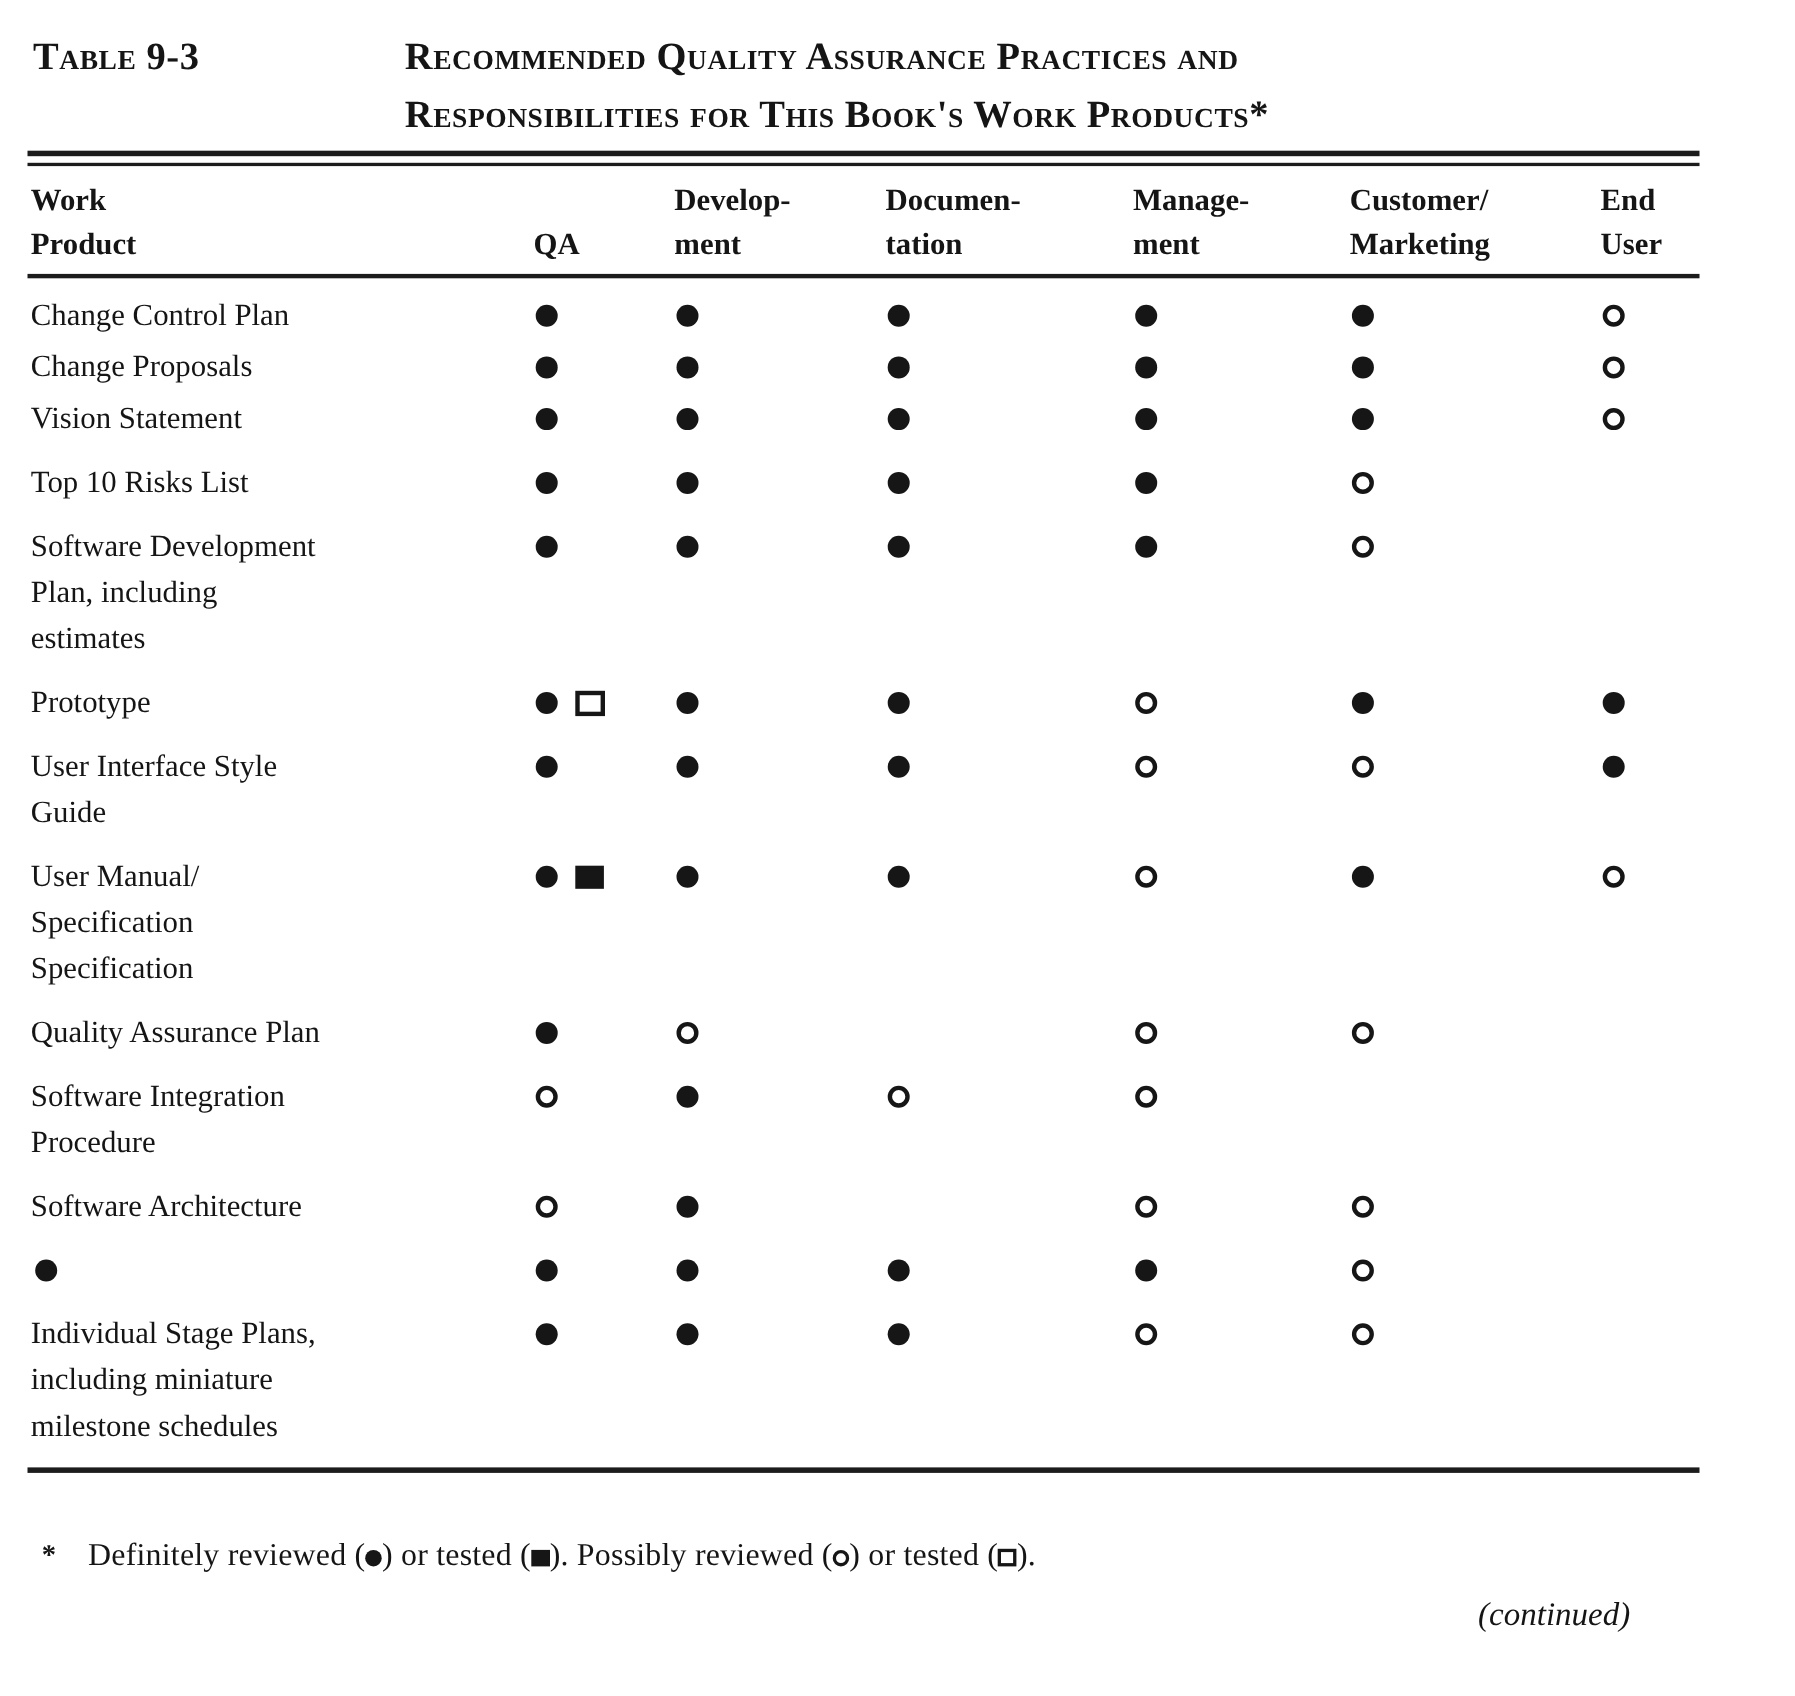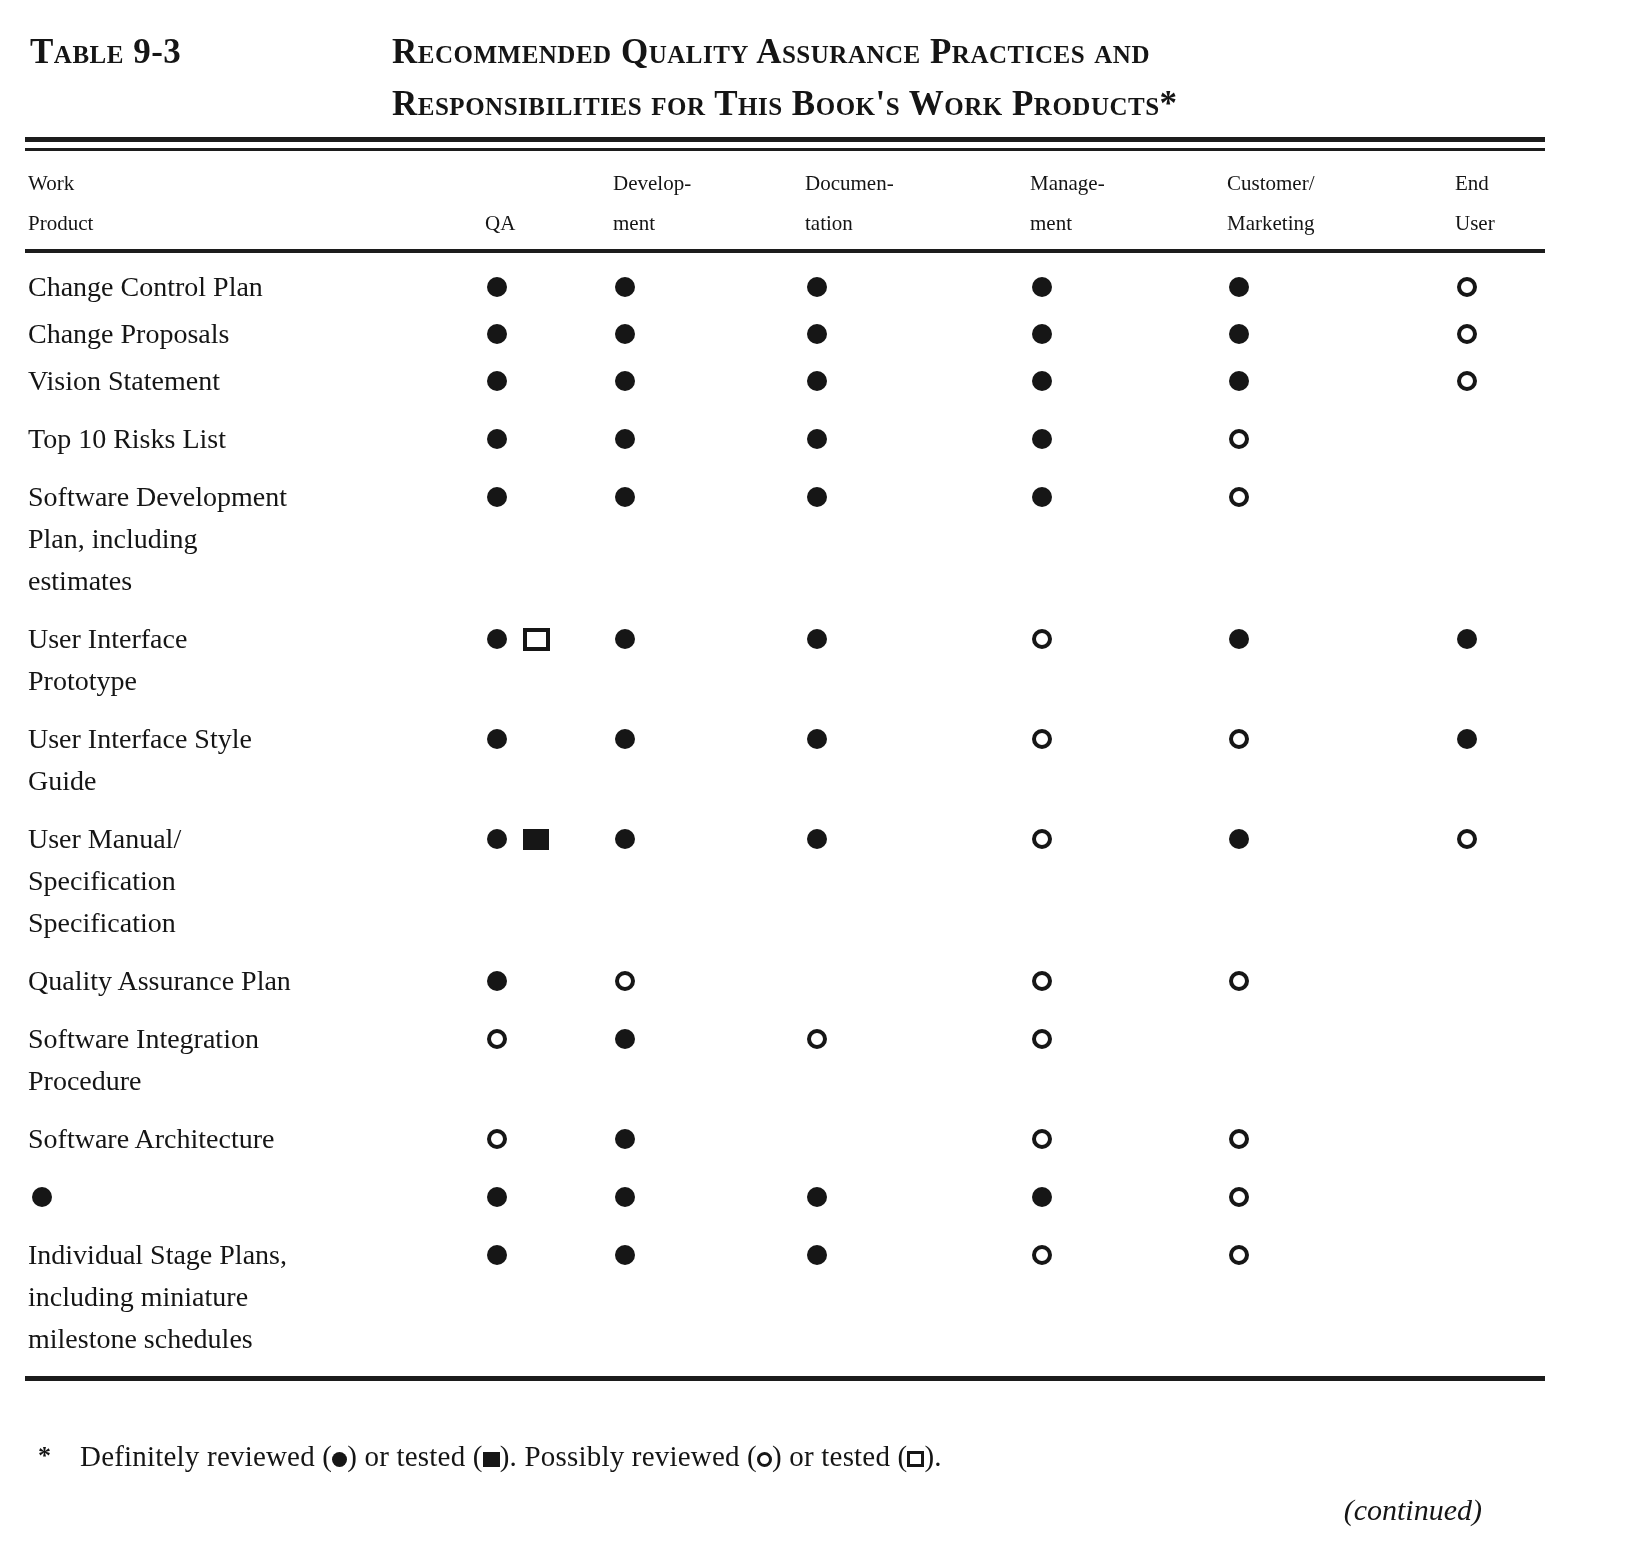--- a/index.html
+++ b/index.html
@@ -9,21 +9,20 @@
     color:#151515;
     font-family:"Liberation Serif","DejaVu Serif",serif;
     overflow:hidden;
   }
   .page { position:relative; width:1632px; height:1542px; }
 
   
   .caption-row {
     display:flex;
     padding:26px 0 0 30px;
-    gap:24px;
   }
   .table-label {
     width:338px;
     font-size:35px;
     font-weight:bold;
     font-variant:small-caps;
     letter-spacing:0.5px;
     line-height:52px;
     white-space:nowrap;
   }
@@ -48,22 +47,22 @@
 
   
   .grid-row {
     display:grid;
     grid-template-columns:455px 128px 192px 225px 197px 228px 95px;
     width:1520px;
     margin-left:25px;
   }
   .thead { padding-top:12px; padding-bottom:6px; }
   .hcell {
-    font-size:21px;
-    font-weight:normal;
+    font-size:28px;
+    font-weight:bold;
     line-height:40px;
     padding-left:5px;
     white-space:nowrap;
   }
   .hcell div { min-height:40px; }
   .hcell.first { padding-left:3px; }
 
   .tbody { padding-top:13px; }
   .trow  { margin-bottom:16px; }
   .trow.tight { margin-bottom:5px; }
@@ -273,21 +272,20 @@
         <div class="cell syms">
           <span class="sym filled-circle"></span>
         </div>
         <div class="cell syms">
           <span class="sym open-circle"></span>
         </div>
         <div class="cell syms"></div>
       </div>
       <div class="grid-row trow">
         <div class="cell label">
-          <div>User Interface</div>
           <div>Prototype</div>
         </div>
         <div class="cell syms">
           <span class="sym filled-circle"></span>
           <span class="sym open-square"></span>
         </div>
         <div class="cell syms">
           <span class="sym filled-circle"></span>
         </div>
         <div class="cell syms">

